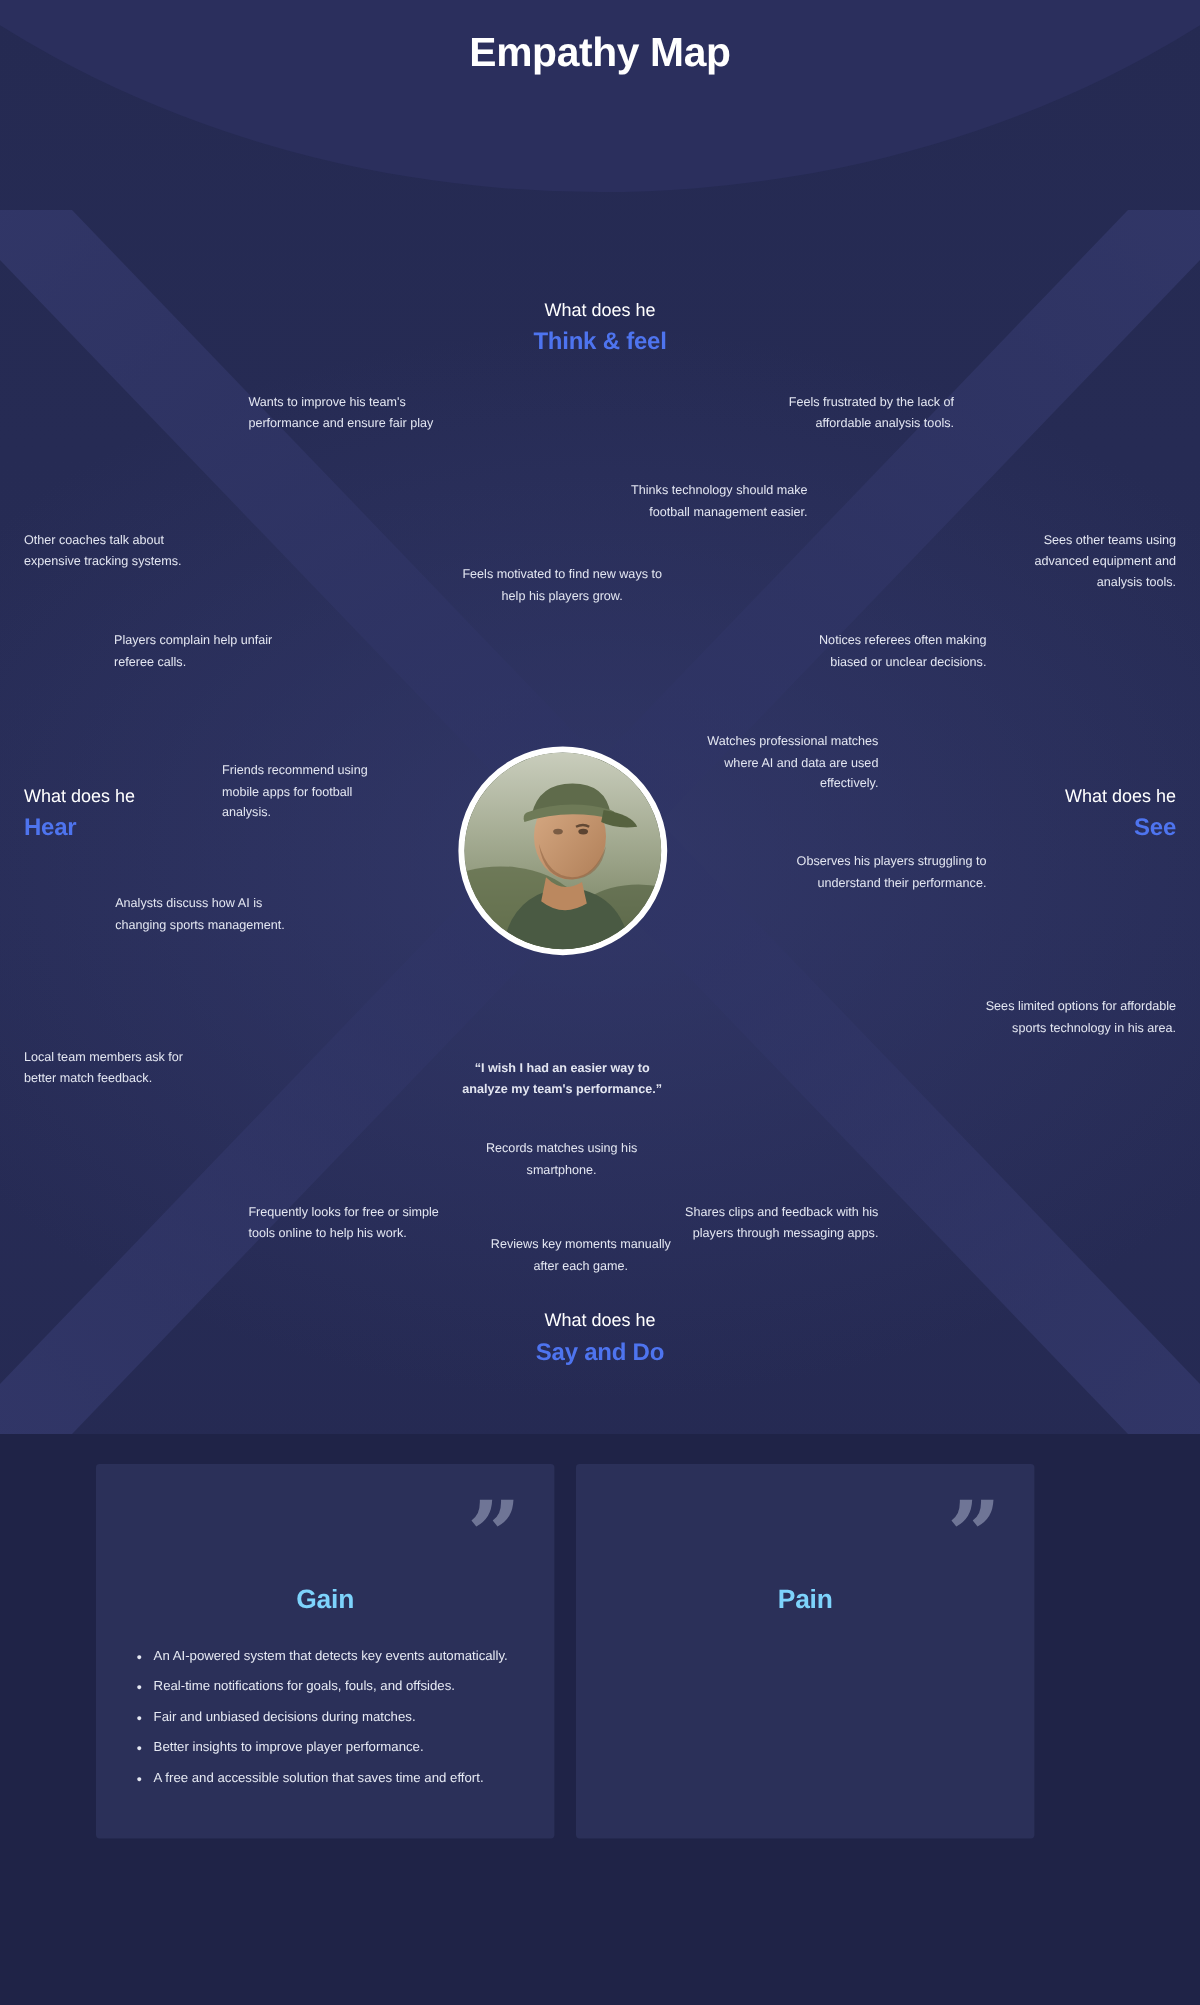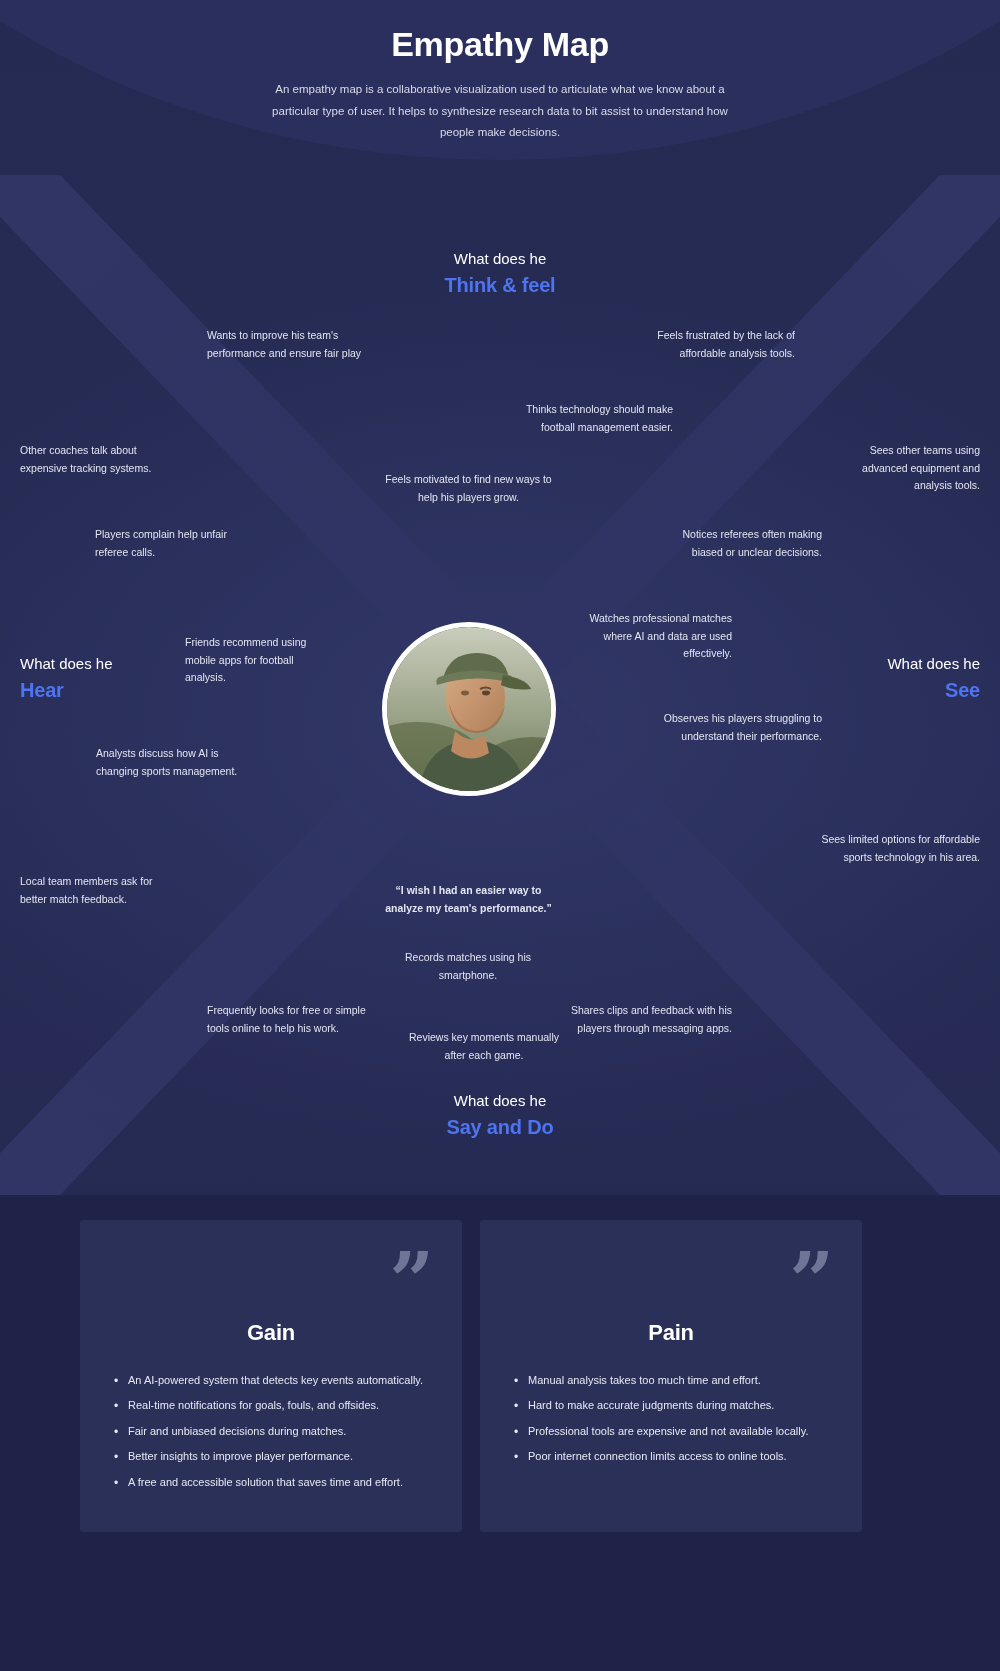--- a/index.html
+++ b/index.html
@@ -157,21 +157,21 @@
     opacity: .72;
     font-family: "DejaVu Serif", serif;
     font-weight: 700;
     user-select: none;
   }
   .card h3 {
     margin: 100px 0 24px 0;
     text-align: center;
     font-size: 22px;
     font-weight: 700;
-    color: #ffffff;
+    color: #7dd3fc;
     letter-spacing: -0.2px;
   }
   .card ul {
     margin: 0;
     padding: 0 32px 0 48px;
     list-style: none;
   }
   .card li {
     position: relative;
     font-size: 11px;
@@ -212,21 +212,20 @@
           </linearGradient>
         </defs>
         <polygon points="-40,0 60,0 1040,1020 940,1020" fill="url(#bandA)"></polygon>
         <polygon points="1040,0 940,0 -40,1020 60,1020" fill="url(#bandB)"></polygon>
       </svg>
     </div>
   </div>
 
   <div class="header">
     <h1 class="title">Empathy Map</h1>
-    <p class="subtitle">An empathy map is a collaborative visualization used to articulate what we know about a particular type of user. It helps to synthesize research data to bit assist to understand how people make decisions.</p>
   </div>
 
   <div class="quad-head quad-think">
     <div class="eyebrow">What does he</div>
     <div class="big">Think &amp; feel</div>
   </div>
 
   <div class="note al" style="left:207px; top:327px; width:160px;">Wants to improve his team's performance and ensure fair play</div>
   <div class="note ar" style="right:205px; top:327px; width:165px;">Feels frustrated by the lack of affordable analysis tools.</div>
   <div class="note ar" style="right:327px; top:401px; width:175px;">Thinks technology should make football management easier.</div>
@@ -318,23 +317,17 @@
         <li>Real-time notifications for goals, fouls, and offsides.</li>
         <li>Fair and unbiased decisions during matches.</li>
         <li>Better insights to improve player performance.</li>
         <li>A free and accessible solution that saves time and effort.</li>
       </ul>
     </div>
 
     <div class="card">
       <div class="quote-mark">”</div>
       <h3>Pain</h3>
-      <ul>
-        <li>Manual analysis takes too much time and effort.</li>
-        <li>Hard to make accurate judgments during matches.</li>
-        <li>Professional tools are expensive and not available locally.</li>
-        <li>Poor internet connection limits access to online tools.</li>
-      </ul>
     </div>
 
   </div>
 
 </div>
 
 </body></html>

